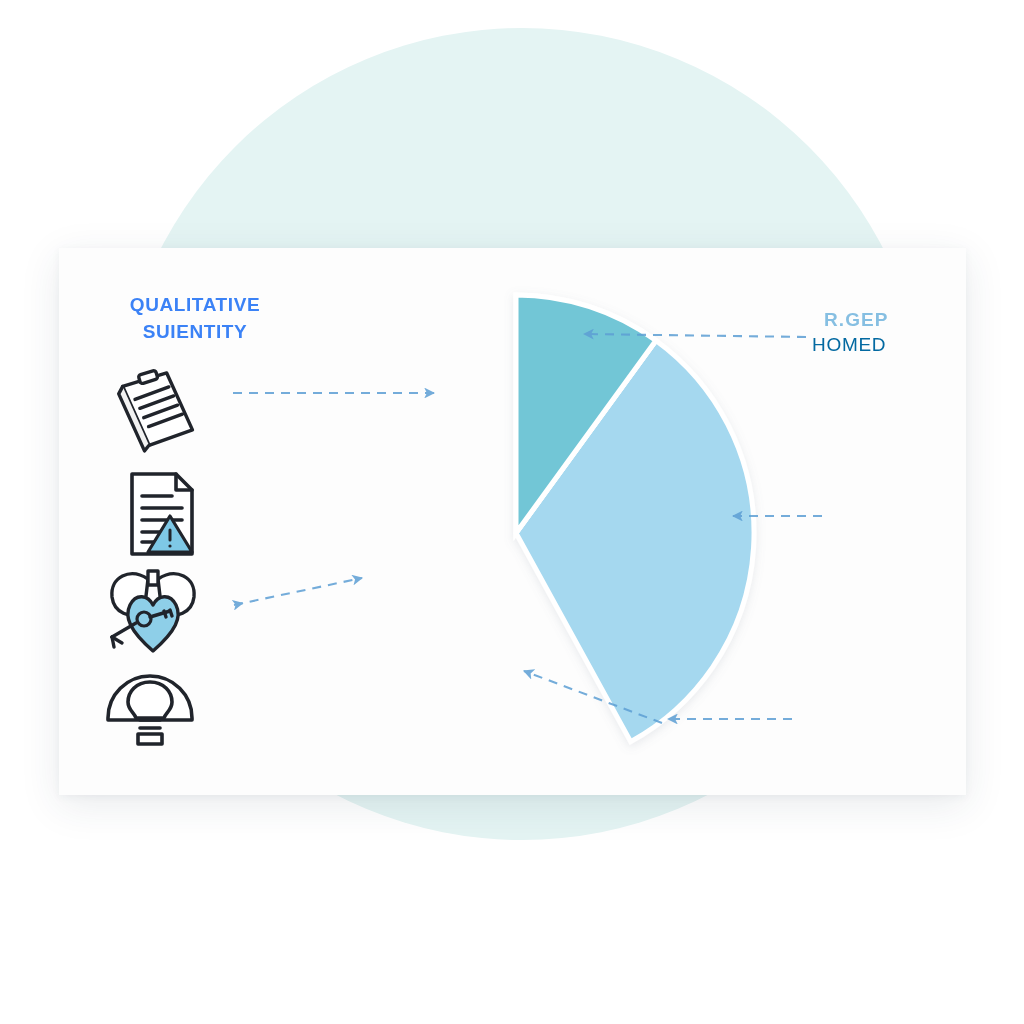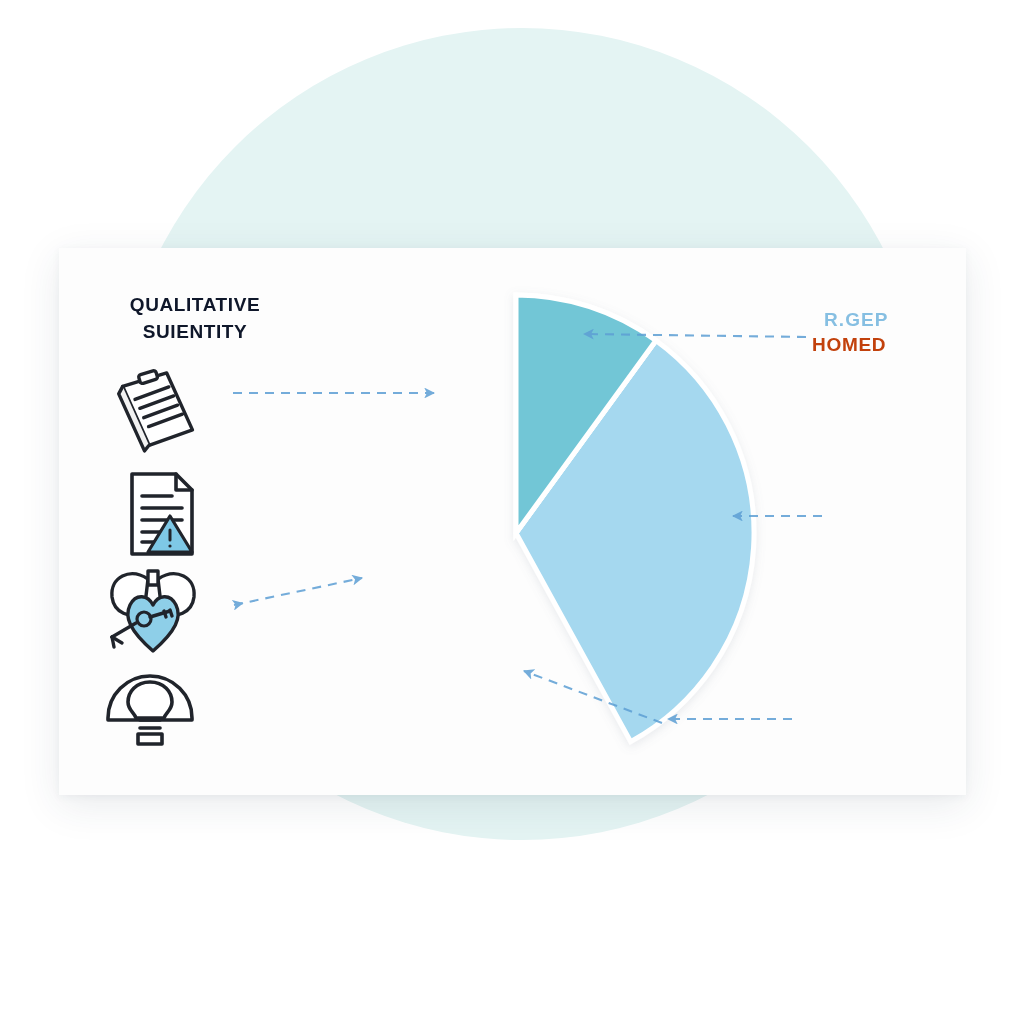--- a/index.html
+++ b/index.html
@@ -32,21 +32,21 @@
     width:907px; height:547px;
     background:#fdfdfd;
     box-shadow:0 10px 38px rgba(40,60,80,0.10), 0 2px 8px rgba(40,60,80,0.05);
   }
   
   #title {
     position:absolute;
     left:95px; top:292px;
     width:200px;
     text-align:center;
-    color:#0f172a;
+    color:#3b82f6;
     font-size:19px;
     font-weight:bold;
     letter-spacing:0.6px;
     line-height:1.42;
   }
   .icon-slot {
     position:absolute;
     width:104px; height:96px;
   }
   .icon-slot svg { display:block; width:100%; height:100%; }
@@ -70,23 +70,23 @@
     display:block;
     font-size:19px;
     font-weight:bold;
     letter-spacing:1.1px;
     color:#86bfe2;
     line-height:1.3;
   }
   .right-label .l-bot {
     display:block;
     font-size:19px;
-    font-weight:bold;
+    font-weight:normal;
     letter-spacing:0.7px;
-    color:#c2410c;
+    color:#0369a1;
     line-height:1.3;
   }
   #label-1 { left:812px; top:308px; }
   #label-1 .l-top { margin-left:12px; }
   #label-2 { left:852px; top:489px; }
   #label-2 .l-top { margin-left:4px; }
   #label-3 { left:794px; top:681px; }
   #label-3 .l-top { margin-left:22px; }
 </style>
 </head>

